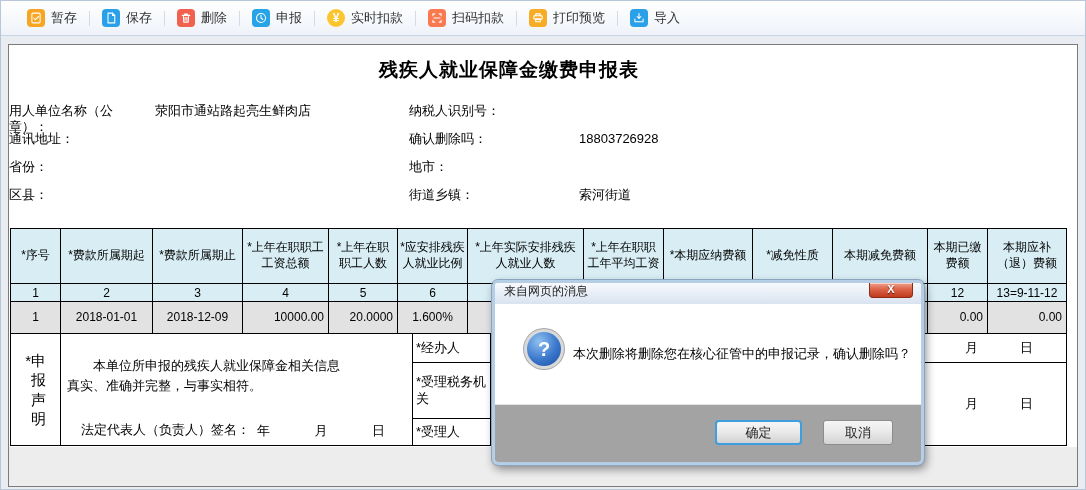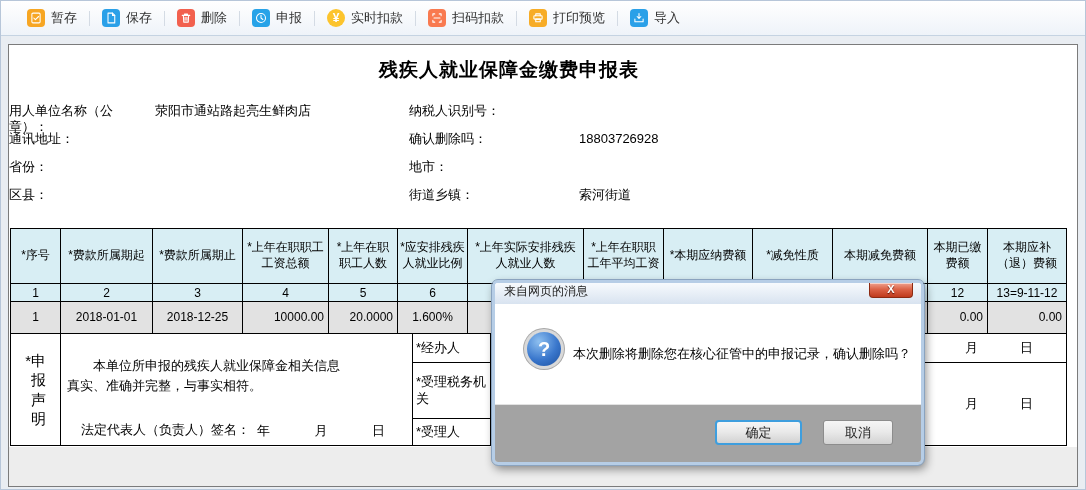--- a/index.html
+++ b/index.html
@@ -232,21 +232,21 @@
           <td></td>
           <td></td>
           <td></td>
           <td></td>
           <td>12</td>
           <td>13=9-11-12</td>
         </tr>
         <tr class="val">
           <td>1</td>
           <td>2018-01-01</td>
-          <td>2018-12-25</td>
+          <td>2018-12-09</td>
           <td class="r">10000.00</td>
           <td class="r">20.0000</td>
           <td>1.600%</td>
           <td></td>
           <td></td>
           <td></td>
           <td></td>
           <td></td>
           <td class="r">0.00</td>
           <td class="r">0.00</td>

